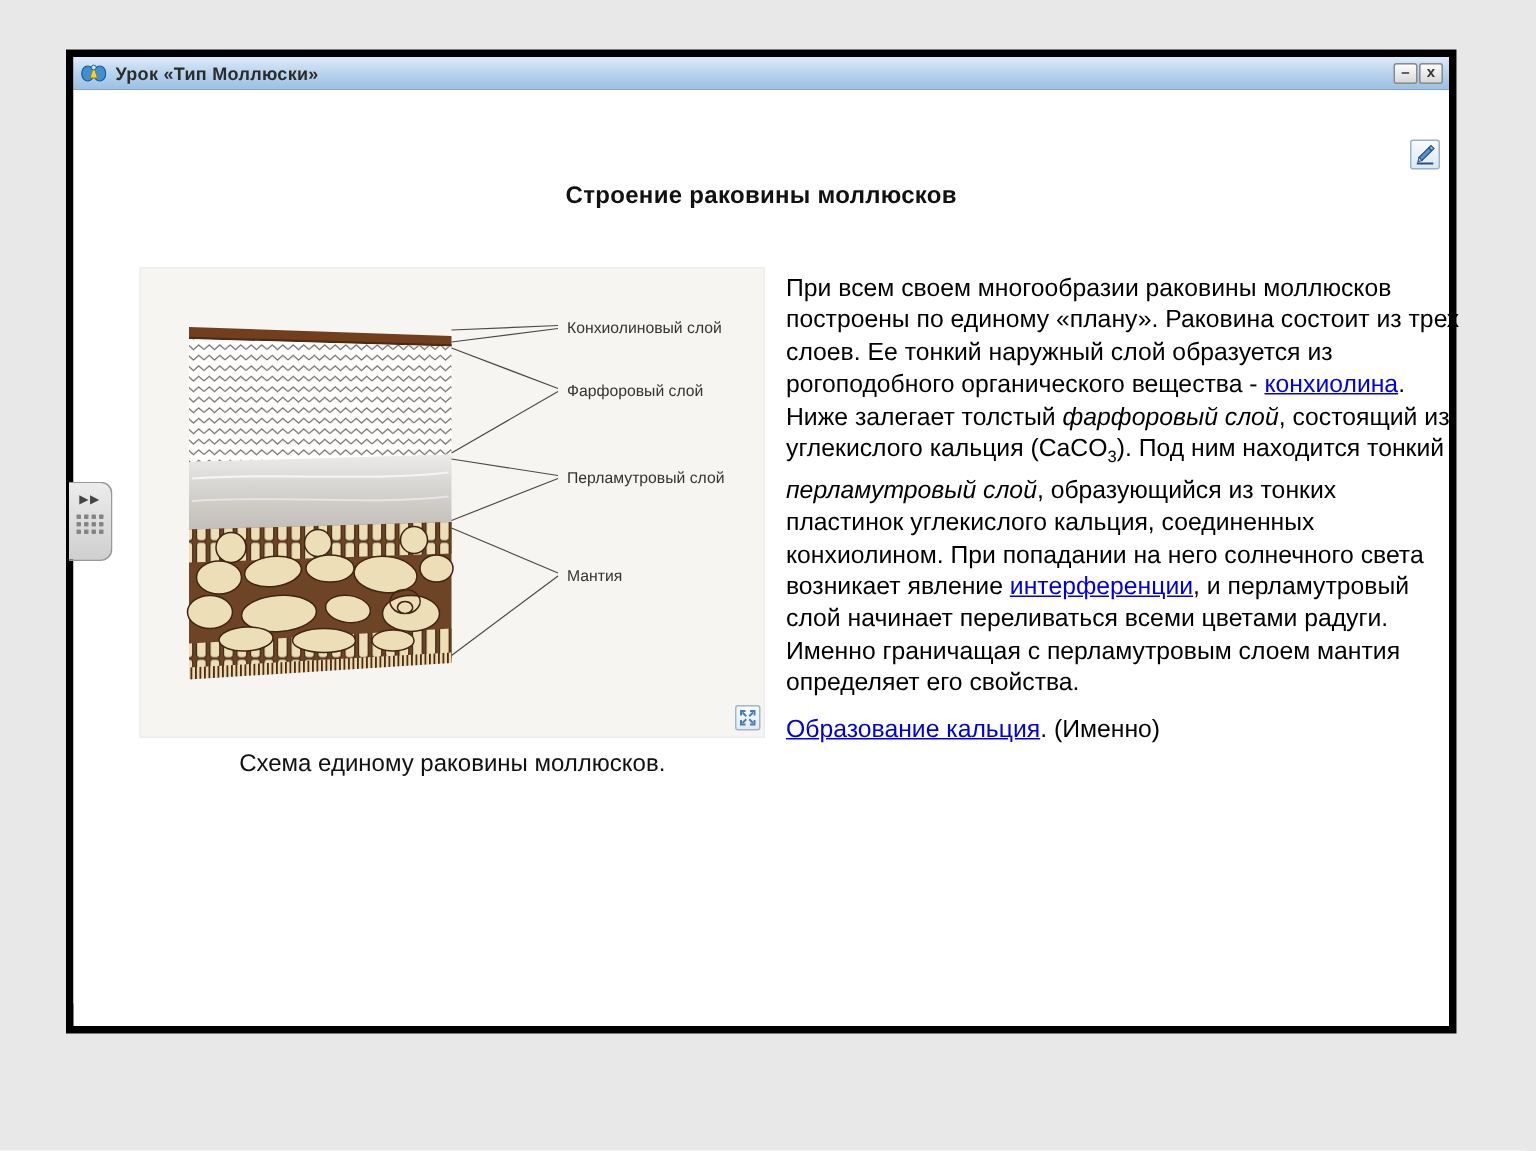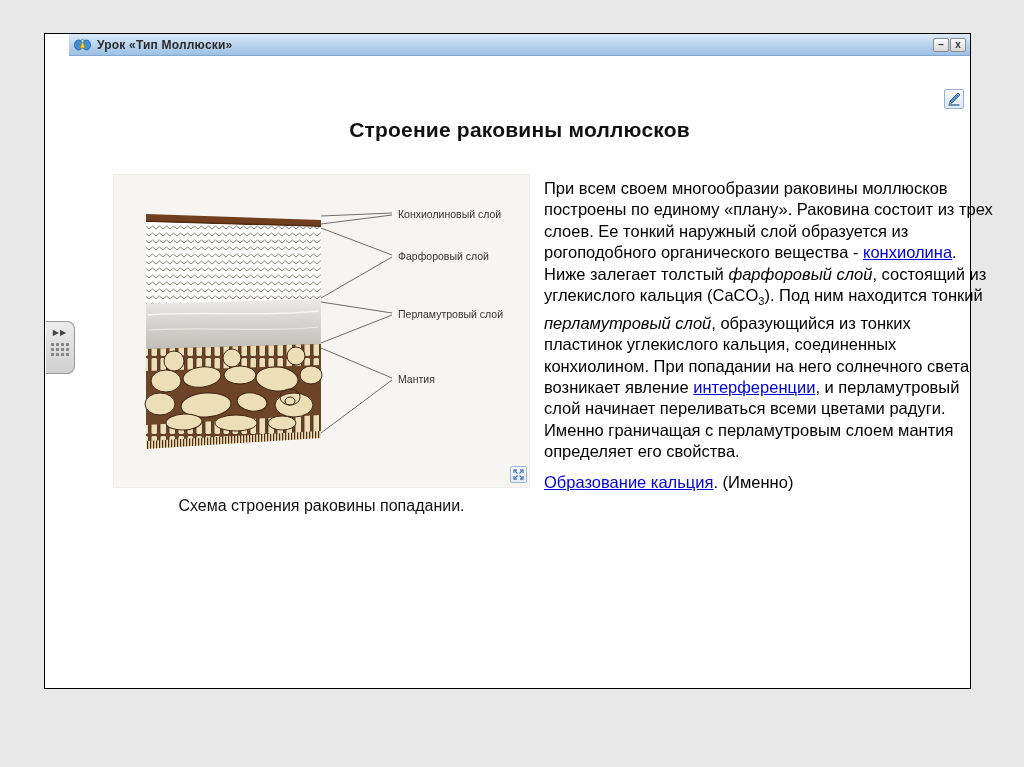--- a/index.html
+++ b/index.html
@@ -5,21 +5,21 @@
   * { margin:0; padding:0; box-sizing:border-box; }
   html,body { width:1024px; height:767px; }
   body {
     background:#e8e8e8;
     font-family:"Liberation Sans", sans-serif;
     position:relative;
     overflow:hidden;
   }
   .window {
     position:absolute; left:44px; top:33px; width:927px; height:656px;
-    border:1px solid #000000; background:#ffffff;padding-left:24px;
+    border:5px solid #000000; background:#ffffff;
   }
   
   .titlebar {
     height:22px; display:flex; align-items:center;
     background:linear-gradient(#dcebfa 0%, #bdd6ee 45%, #9cc0e4 100%);
     border-bottom:1px solid #7fa7cf;
   }
   .app-icon { width:17px; height:13px; margin-left:5px; flex:0 0 auto; }
   .win-title {
     margin-left:6px; font-size:12px; font-weight:bold; color:#2b2b2b; letter-spacing:0.2px;
@@ -33,21 +33,21 @@
   }
   
   .content { position:relative; height:609px; background:#fff; }
   .edit-btn {
     position:absolute; top:33px; right:6px; width:20px; height:20px;
     background:linear-gradient(#f8fbfe,#dde8f3); border:1px solid #93b2d4; border-radius:2px;
     display:flex; align-items:center; justify-content:center;
   }
   .page-title {
     position:absolute; top:62px; left:0; width:100%;
-    text-align:center; font-size:21px; font-weight:bold; color:#111; letter-spacing:0.2px;
+    text-align:center; font-size:16px; font-weight:bold; color:#111; letter-spacing:0.2px;
   }
   .figure-panel {
     position:absolute; left:44px; top:118px; width:417px; height:314px;
     background:#f7f5f2; border:1px solid #efede9;
   }
   .expand-btn {
     position:absolute; right:2px; bottom:4px; width:17px; height:17px;
     background:linear-gradient(#fafcfe,#e2eaf2); border:1px solid #9fb6cf; border-radius:2px;
     display:flex; align-items:center; justify-content:center;
   }
@@ -200,21 +200,21 @@
             <path d="M1,4 L1,1 L4,1"></path>
               <path d="M7,1 L10,1 L10,4"></path>
             <path d="M10,7 L10,10 L7,10"></path>
               <path d="M4,10 L1,10 L1,7"></path>
             <path d="M2,2 L4.5,4.5 M9,2 L6.5,4.5 M9,9 L6.5,6.5 M2,9 L4.5,6.5"></path>
           </g>
         </svg>
       </div>
     </div>
 
-    <div class="figure-caption">Схема строения раковины попадании.</div>
+    <div class="figure-caption">Схема единому раковины моллюсков.</div>
 
     <div class="article">
       <p><span>При всем своем многообразии раковины моллюсков построены по единому «плану». Раковина состоит из трех слоев. Ее тонкий наружный слой образуется из рогоподобного органического вещества - </span><a href="#" class="inline-link">конхиолина</a><span>. Ниже залегает толстый </span><em>фарфоровый слой</em><span>, состоящий из углекислого кальция (CaCO</span><sub>3</sub><span>). Под ним находится тонкий </span><em>перламутровый слой</em><span>, образующийся из тонких пластинок углекислого кальция, соединенных конхиолином. При попадании на него солнечного света возникает явление </span><a href="#" class="inline-link">интерференции</a><span>, и перламутровый слой начинает переливаться всеми цветами радуги. Именно граничащая с перламутровым слоем мантия определяет его свойства.</span></p>
       <p><a href="#" class="inline-link">Образование кальция</a><span>. (Именно)</span></p>
     </div>
   </div>
 
 </div>
 
 <div class="side-handle">

